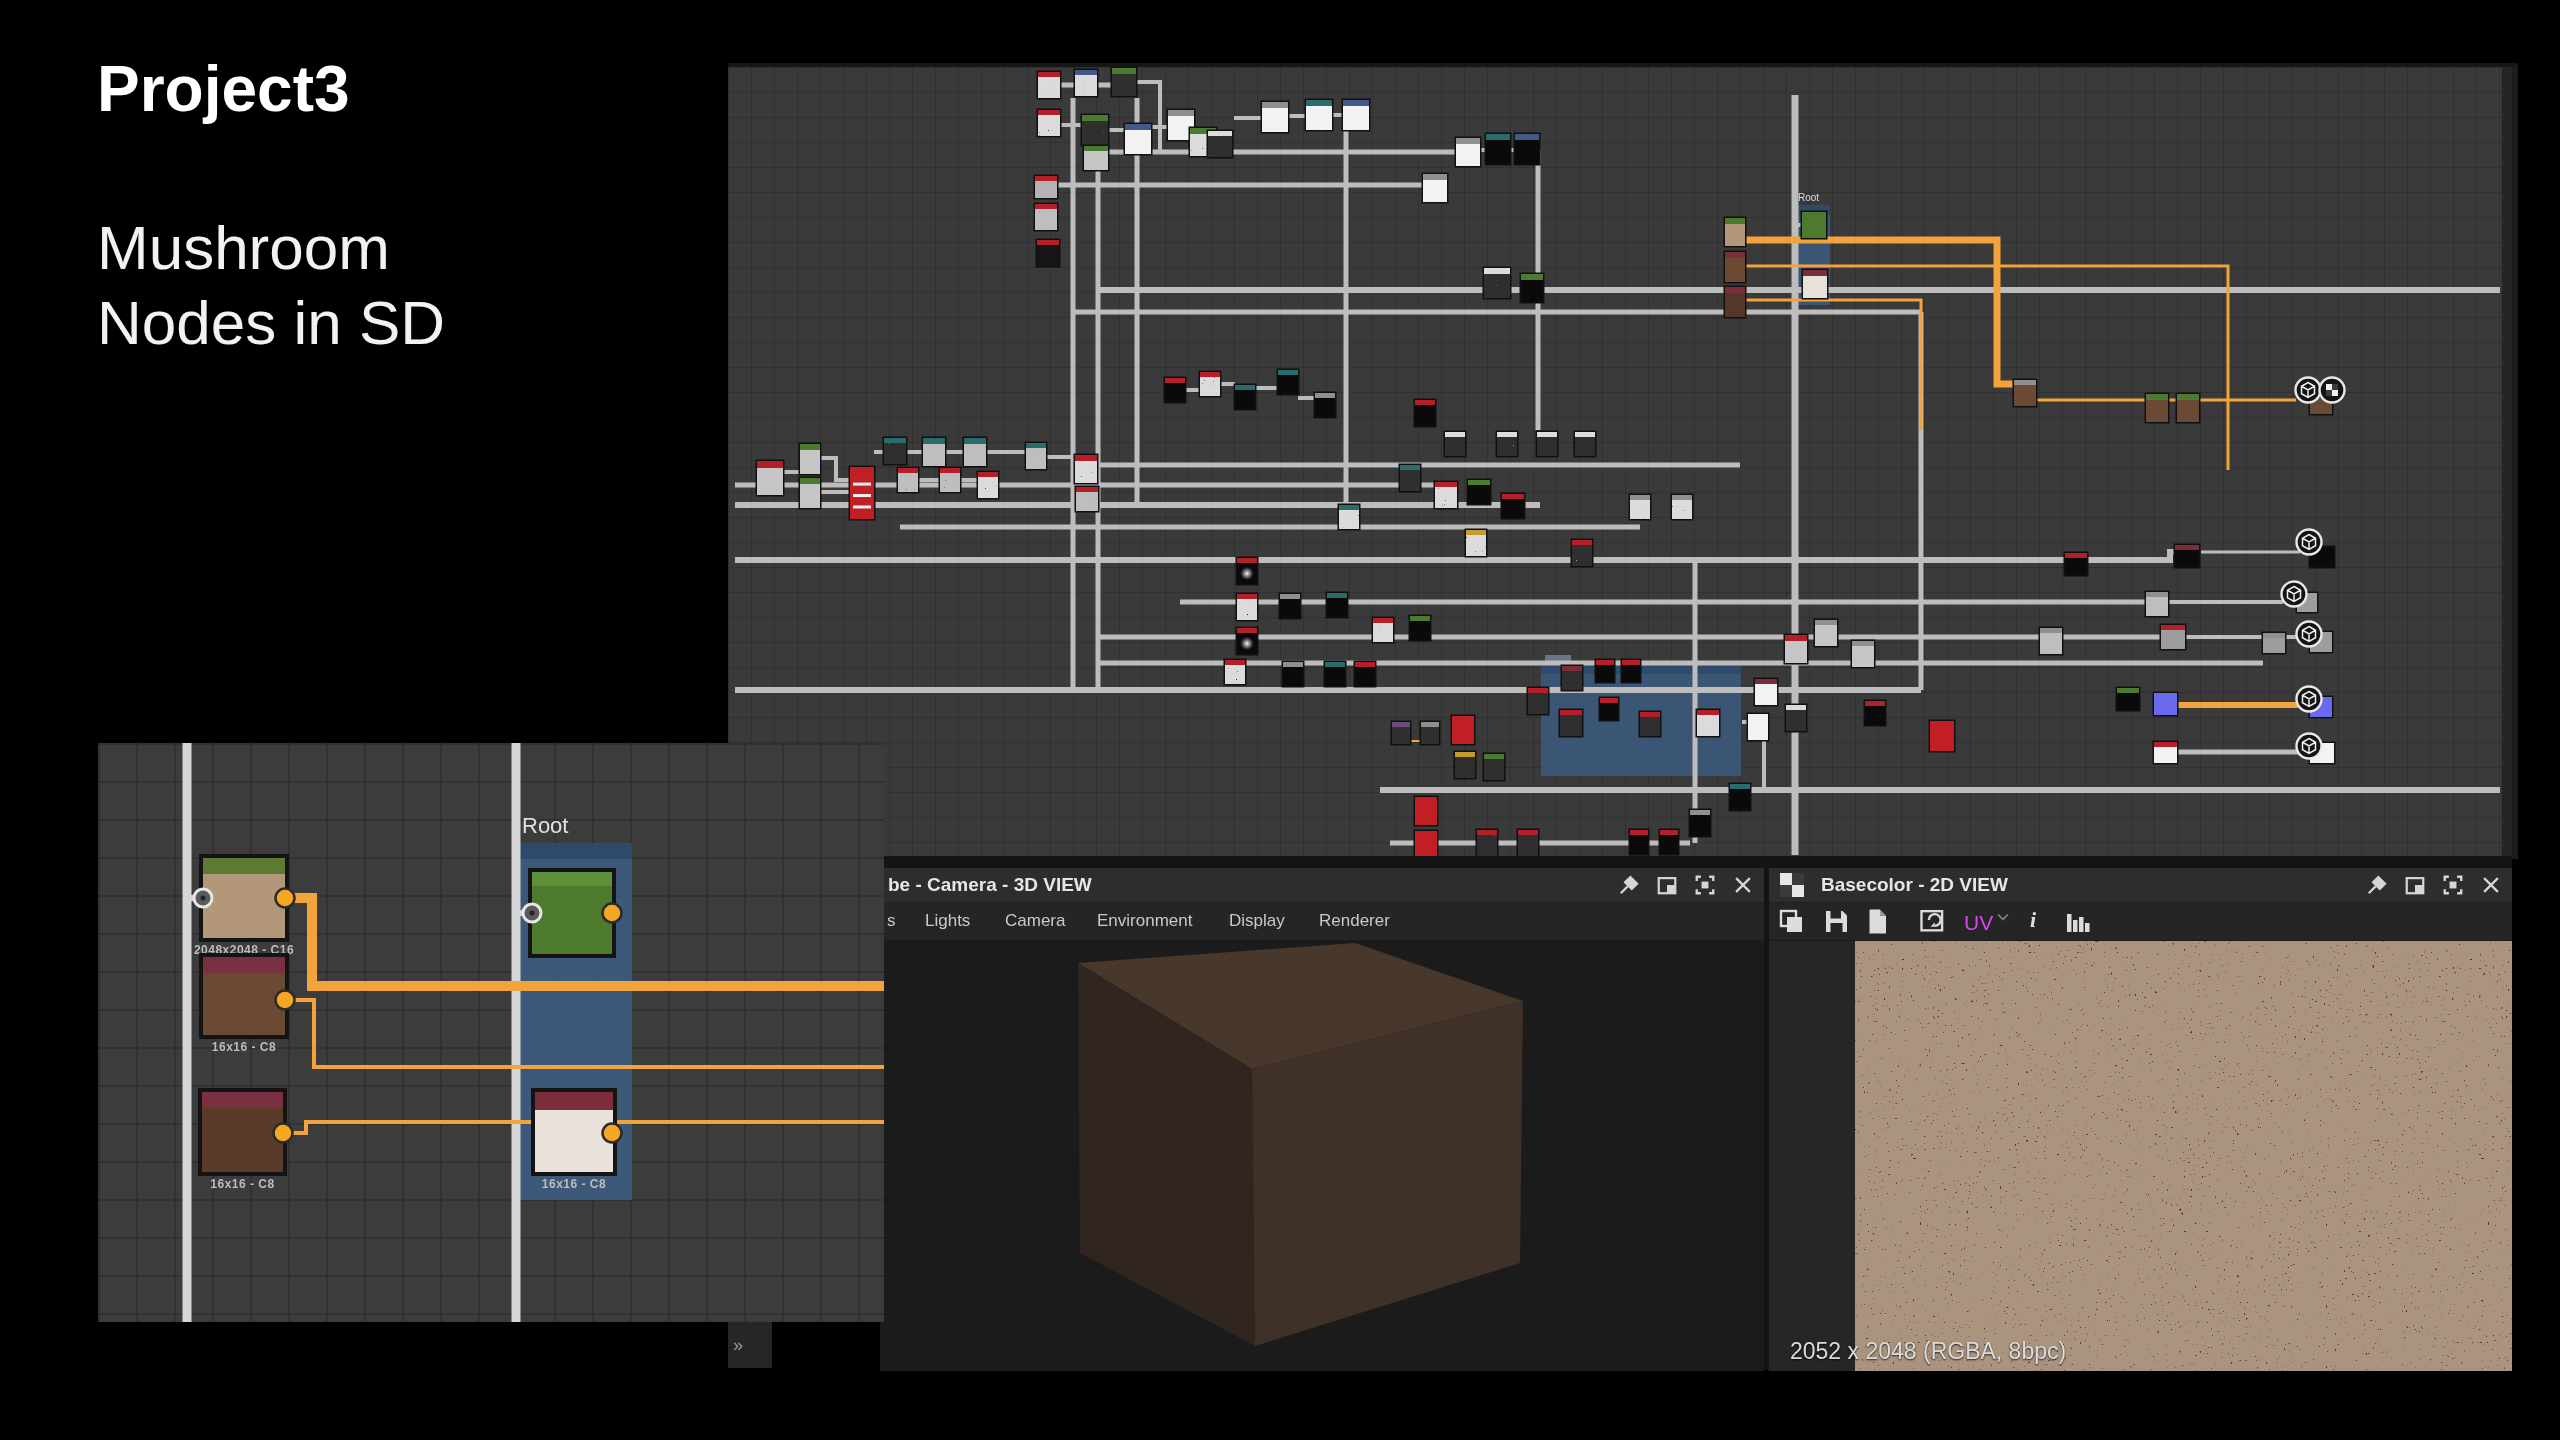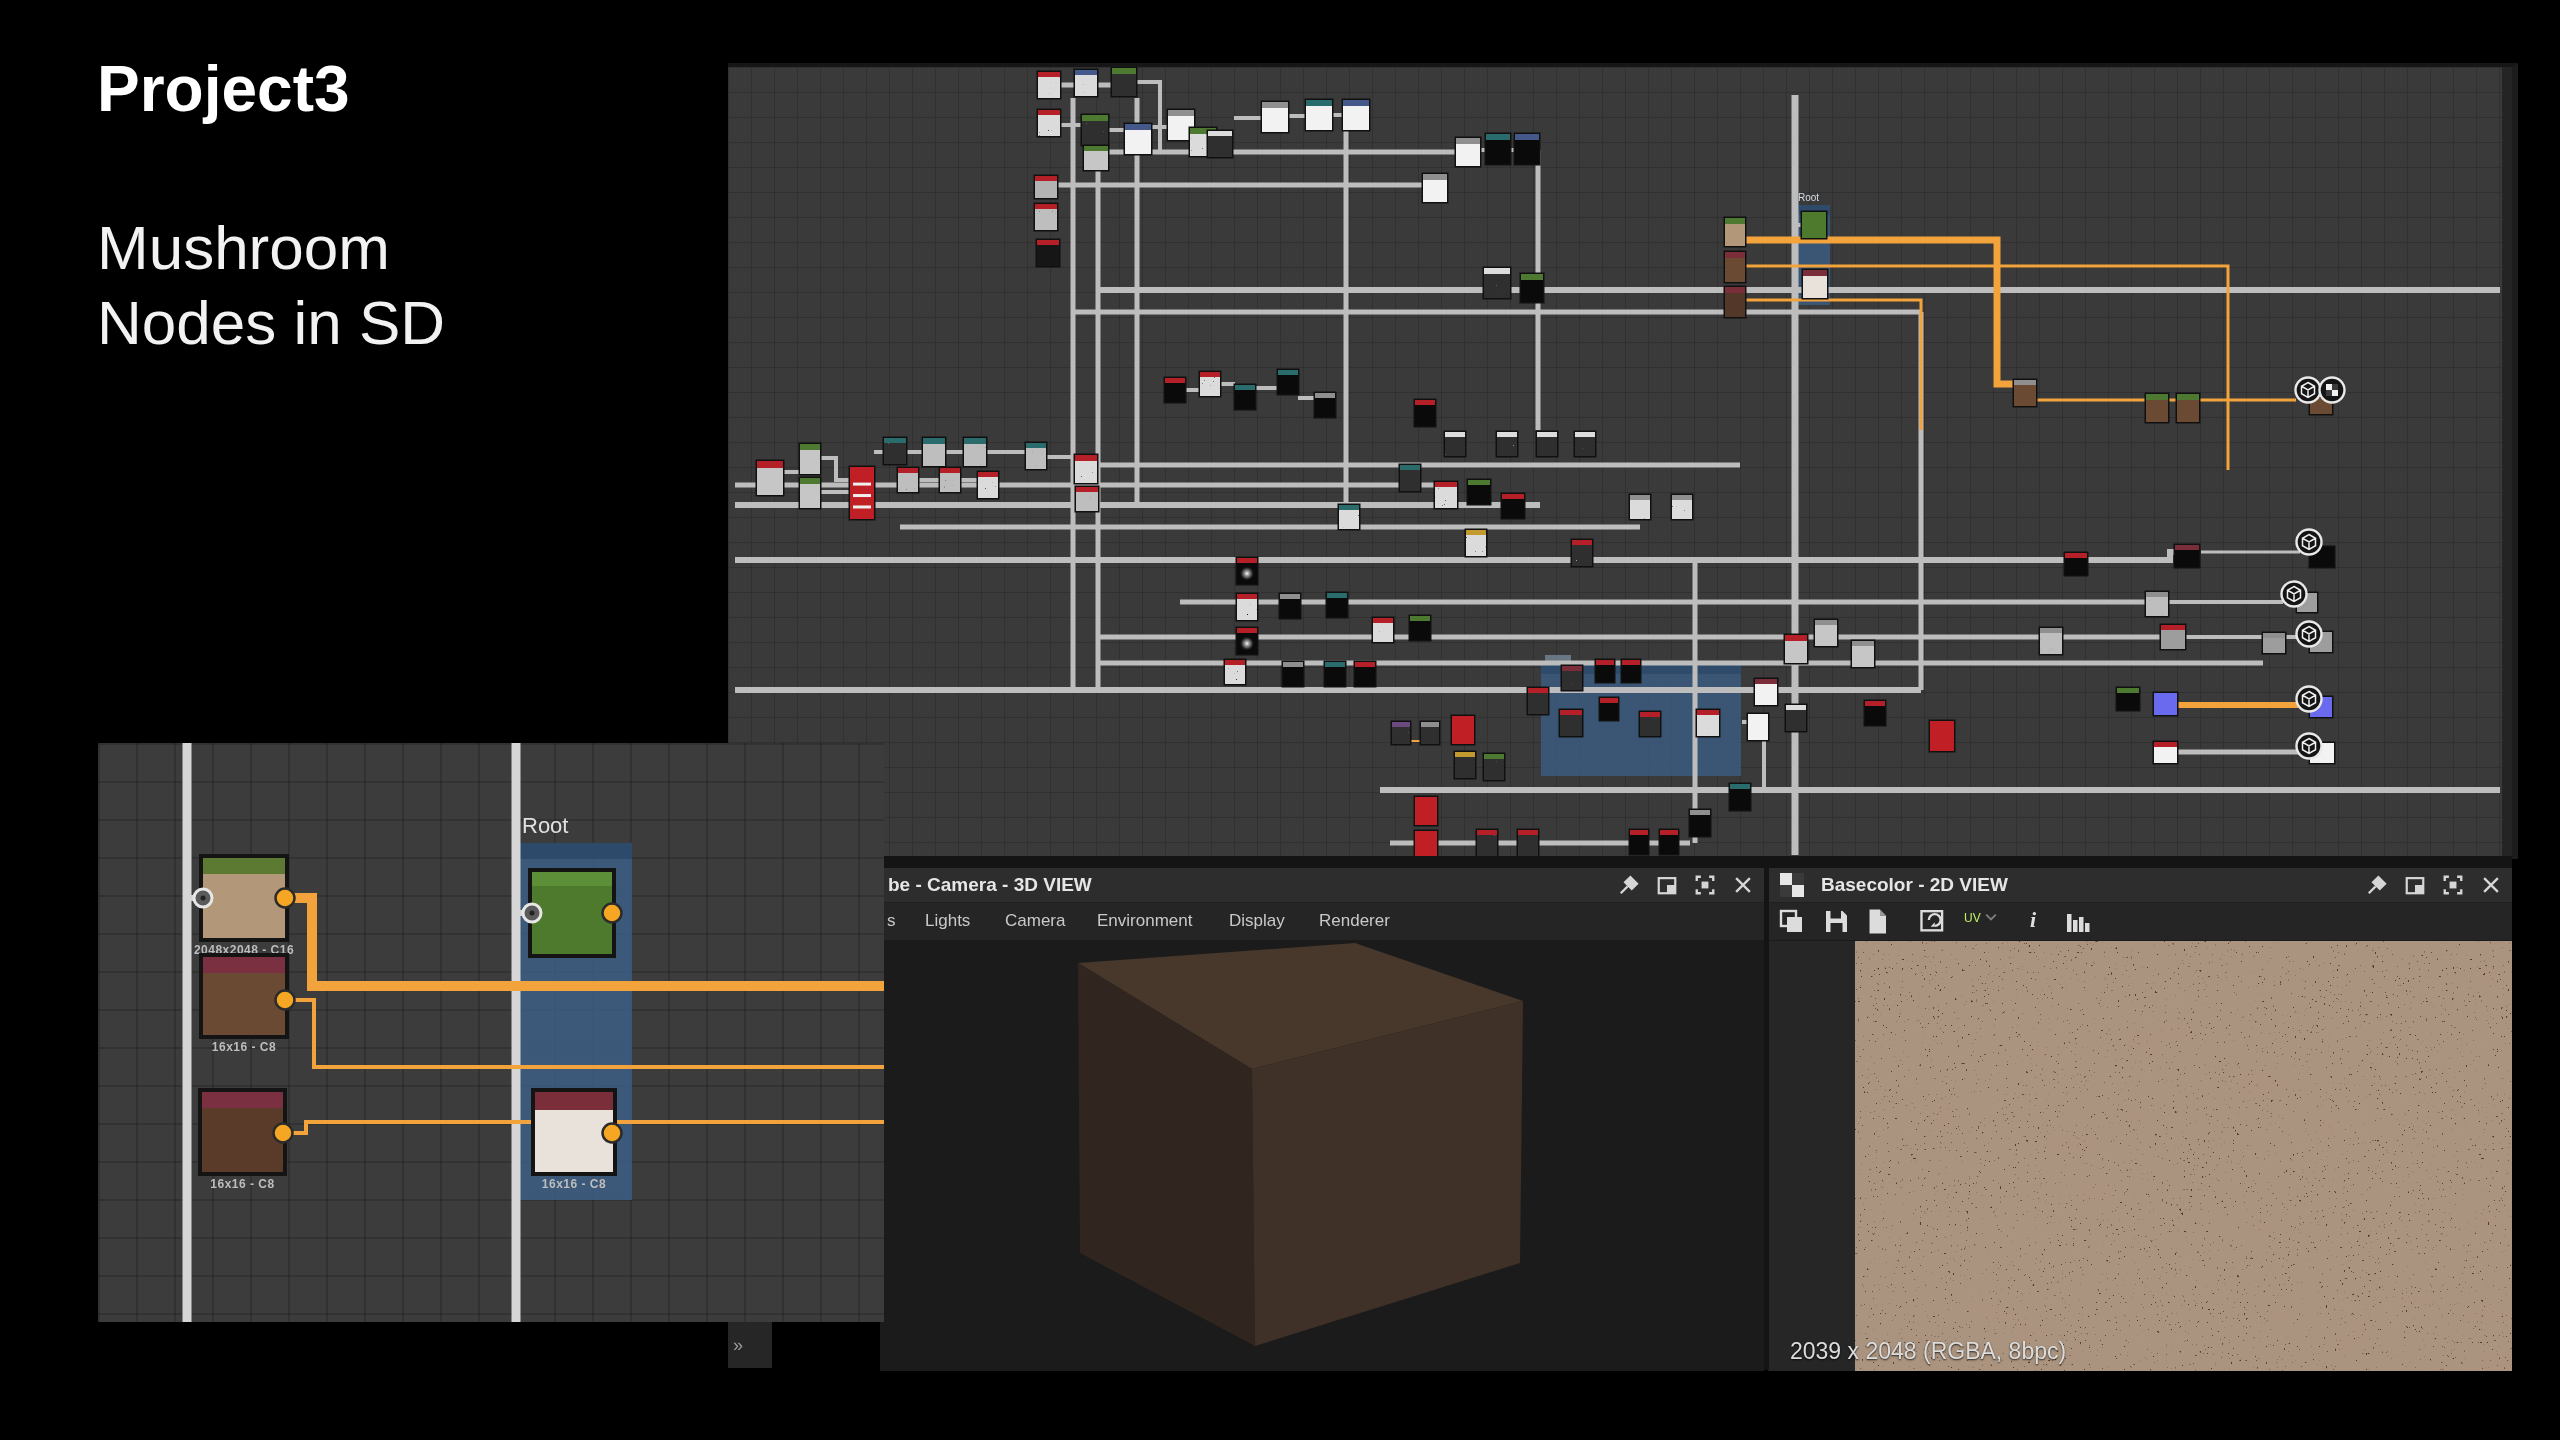--- a/index.html
+++ b/index.html
@@ -31,21 +31,21 @@
   .titlebar{position:relative;height:34px;background:#2d2d2d;border-bottom:1px solid #202020;}
   .titlebar .title{position:absolute;left:8px;top:6px;font-size:19px;font-weight:700;color:#e6e6e6;white-space:nowrap;}
   .panel-2d .titlebar .title{left:53px;}
   .checker-ico{position:absolute;left:12px;top:5px;width:24px;height:24px;}
   .win-icons{position:absolute;right:10px;top:5px;display:flex;gap:16px;}
   .win-icons svg{display:block;}
   .menubar{position:relative;height:37px;background:#252525;border-bottom:1px solid #1a1a1a;}
   .menubar span{position:absolute;top:8px;font-size:17px;color:#c9c9c9;}
   .toolbar{position:relative;height:37px;background:#252525;border-bottom:1px solid #1a1a1a;}
   .toolbar .tb{position:absolute;top:5px;}
-  .uv-dd{position:absolute;top:8px;font-size:12px;color:#bef264;display:flex;gap:4px;}
+  .uv-dd{position:absolute;top:8px;font-size:21px;color:#d946ef;display:flex;gap:4px;}
   .info-i{position:absolute;top:4px;font-family:"Liberation Serif",serif;font-style:italic;font-weight:700;
           font-size:22px;color:#e0e0e0;}
   .viewport-3d{position:relative;height:430px;background:#1c1c1c;overflow:hidden;}
   .viewport-2d{position:relative;height:430px;background:#262626;overflow:hidden;}
   .status-2d{position:absolute;left:22px;bottom:6px;font-size:23px;color:#dcdcdc;
              text-shadow:0 1px 2px rgba(0,0,0,.8);z-index:3;}
   .divider{position:absolute;left:1764px;top:856px;width:5px;height:514px;background:#141414;z-index:5;}
   .scroll-corner{position:absolute;left:728px;top:1322px;width:44px;height:46px;background:#262626;z-index:3;
                  color:#9a9a9a;font-size:18px;line-height:46px;padding-left:5px;box-sizing:border-box;}
 </style>
@@ -971,19 +971,19 @@
           <filter id="mottle" x="0%" y="0%" width="100%" height="100%">
             <feTurbulence type="fractalNoise" baseFrequency="0.012 0.018" numOctaves="3" seed="3" stitchTiles="stitch"></feTurbulence>
             <feColorMatrix type="matrix" values="0 0 0 0 0.1  0 0 0 0 0.05  0 0 0 0 0.02  1.4 1.4 1.4 0 -1.1"></feColorMatrix>
           </filter>
           <filter id="speckLight" x="0%" y="0%" width="100%" height="100%">
             <feTurbulence type="fractalNoise" baseFrequency="0.45" numOctaves="2" seed="9" stitchTiles="stitch"></feTurbulence>
             <feColorMatrix type="matrix" values="0 0 0 0 1  0 0 0 0 0.85  0 0 0 0 0.7  6 6 6 0 -5.5"></feColorMatrix>
           </filter>
         </defs>
       </svg>
-      <div class="status-2d">2039 x 2048 (RGBA, 8bpc)</div>
+      <div class="status-2d">2052 x 2048 (RGBA, 8bpc)</div>
     </div>
   </div>
 
   <div class="scroll-corner">»</div>
 
 </div>
 
 </body></html>

